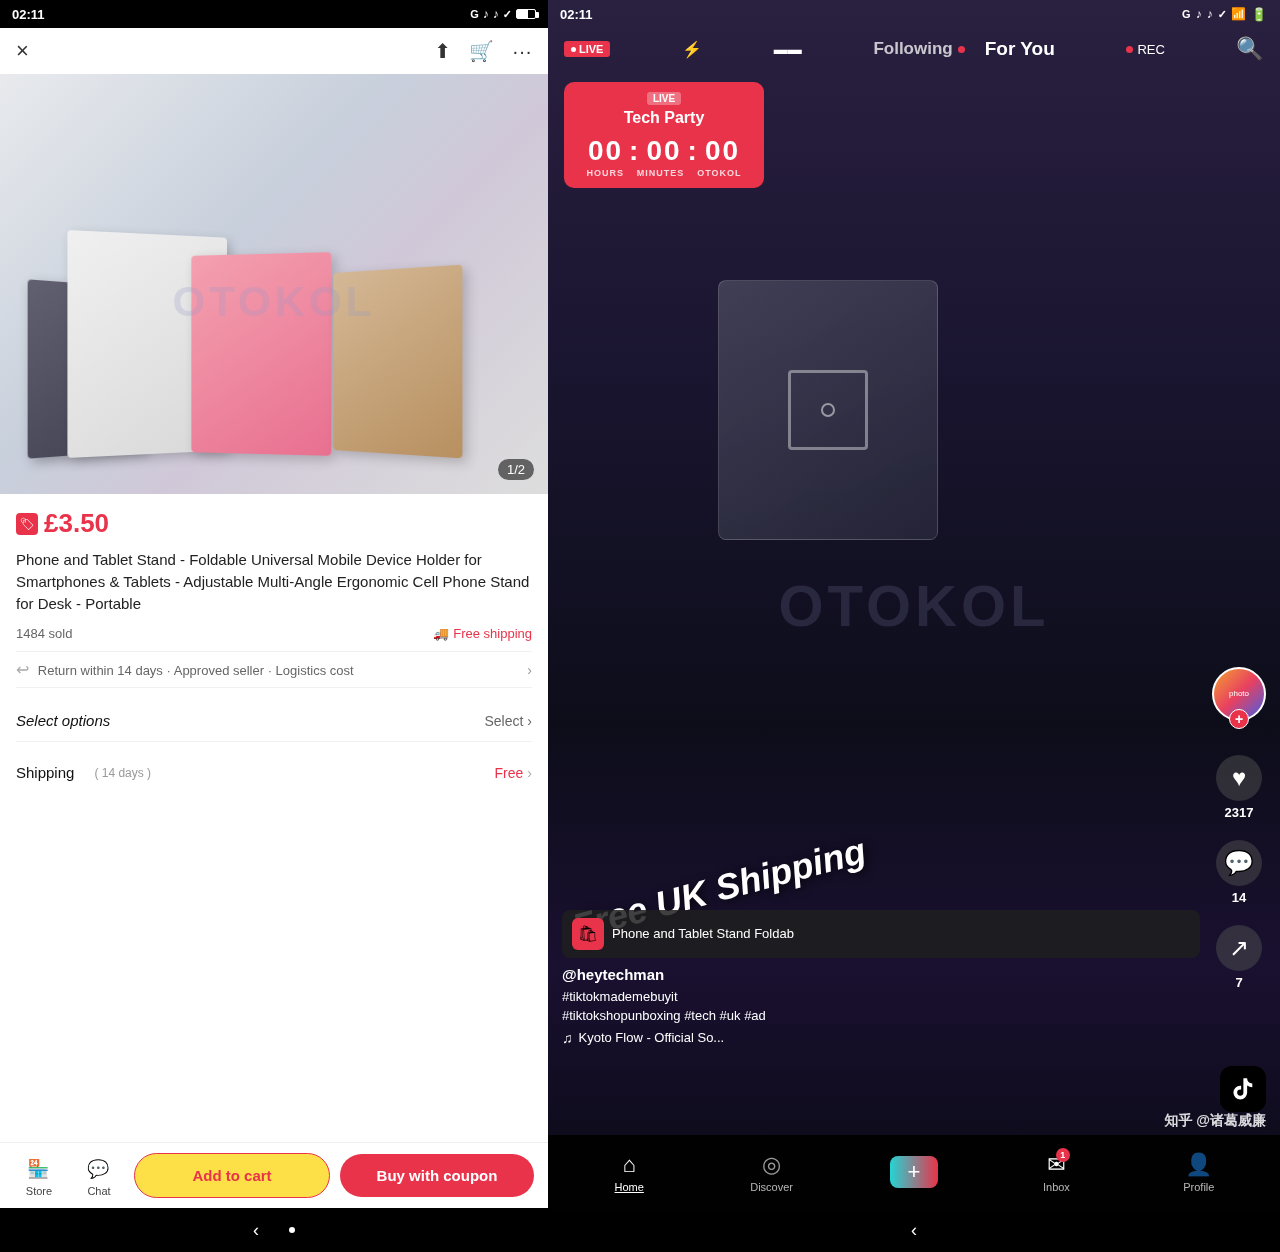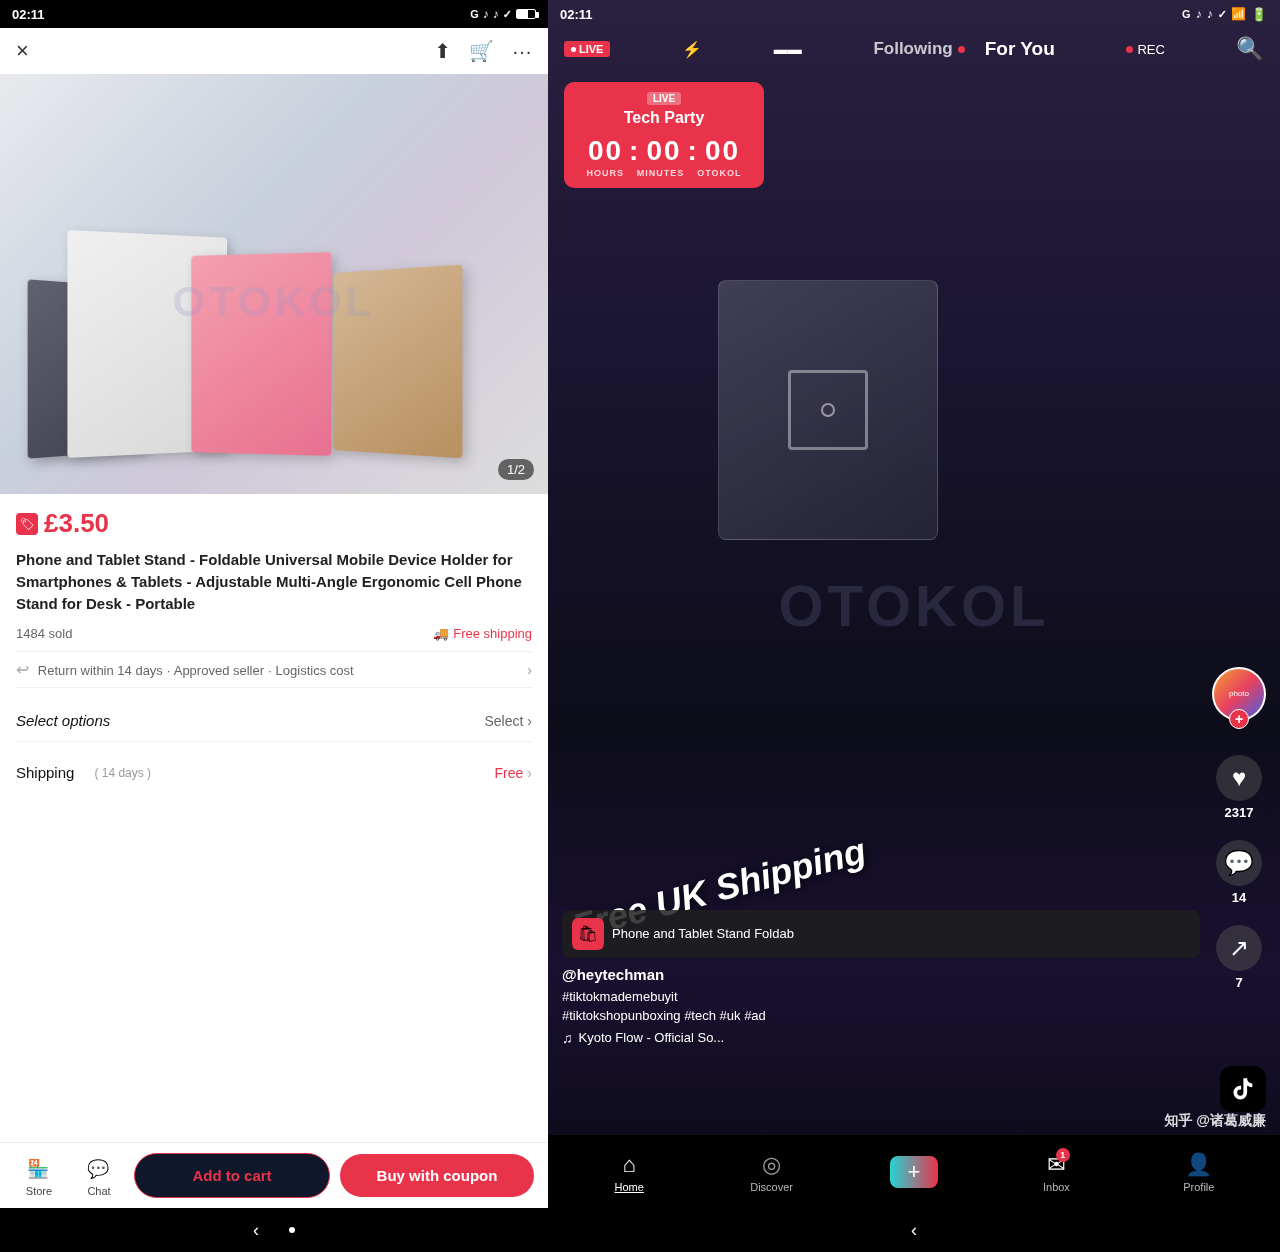--- a/index.html
+++ b/index.html
@@ -140,21 +140,21 @@
     .price {
       color: #e8334a;
       font-size: 26px;
       font-weight: 700;
     }
     .product-title {
       font-size: 15px;
       color: #222;
       line-height: 1.45;
       margin-bottom: 12px;
-      font-weight: 700;
+      font-weight: 400;
     }
     .sold-shipping-row {
       display: flex;
       justify-content: space-between;
       align-items: center;
       margin-bottom: 10px;
     }
     .sold-text { font-size: 13px; color: #666; }
     .free-shipping {
       color: #e8334a;
@@ -212,21 +212,21 @@
       width: 50px;
     }
     .bottom-icon-btn .icon-circle {
       width: 28px; height: 28px;
       display: flex; align-items: center; justify-content: center;
       font-size: 18px;
     }
     .bottom-icon-label { font-size: 11px; color: #444; }
     .btn-add-cart {
       flex: 1;
-      background: #0f172a;
+      background: #fde047;
       border: 1.5px solid #e8334a;
       color: #e8334a;
       border-radius: 24px;
       padding: 13px 10px;
       font-size: 15px;
       font-weight: 600;
       text-align: center;
       cursor: pointer;
     }
     .btn-buy {

